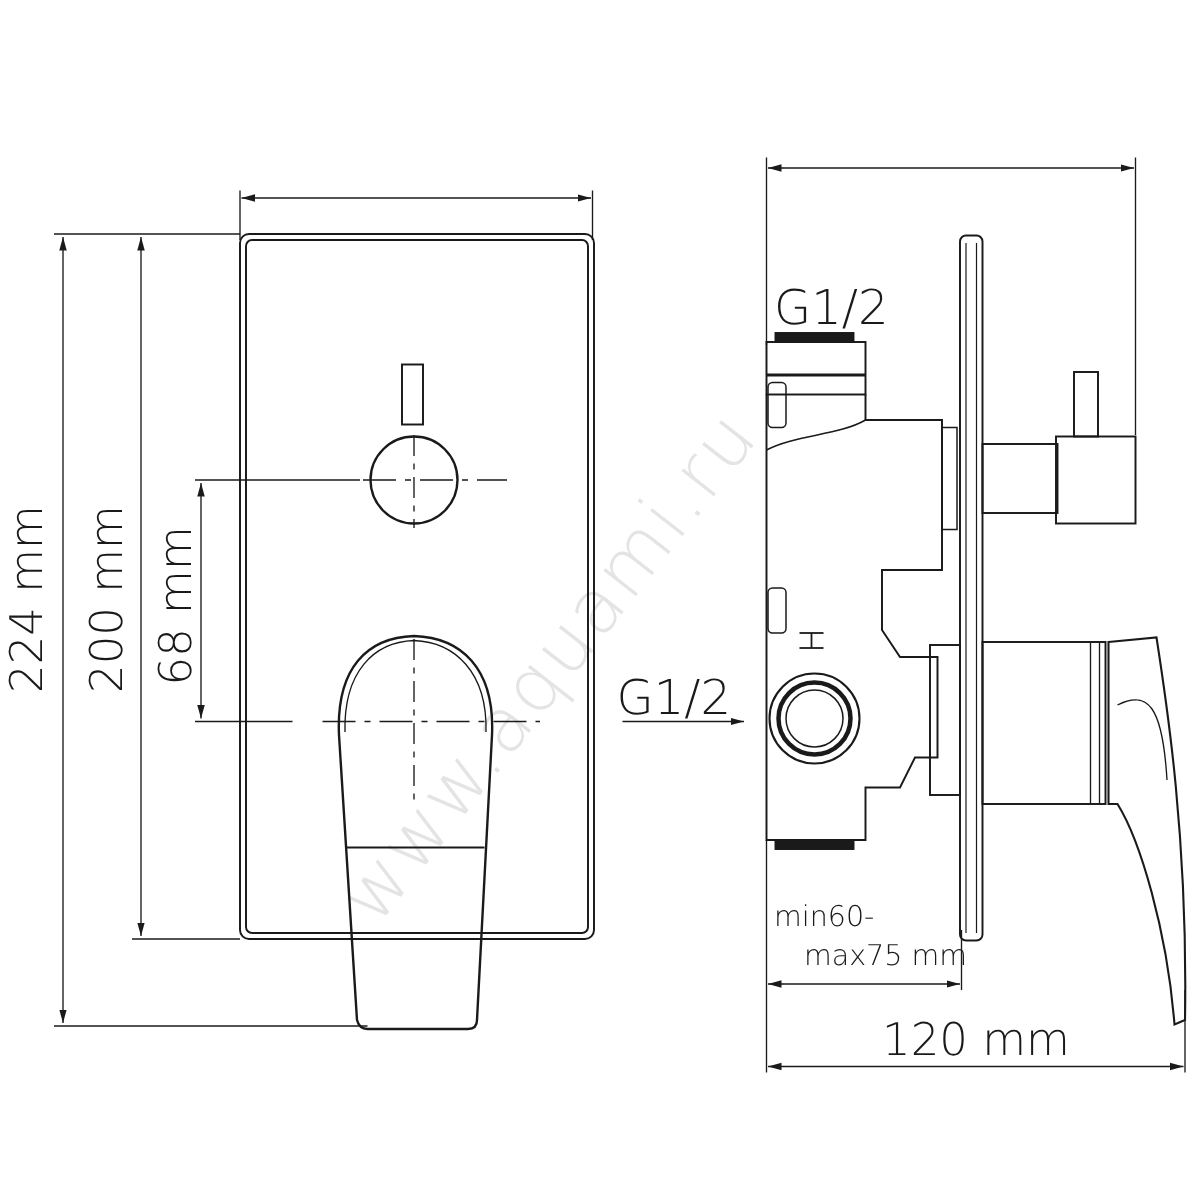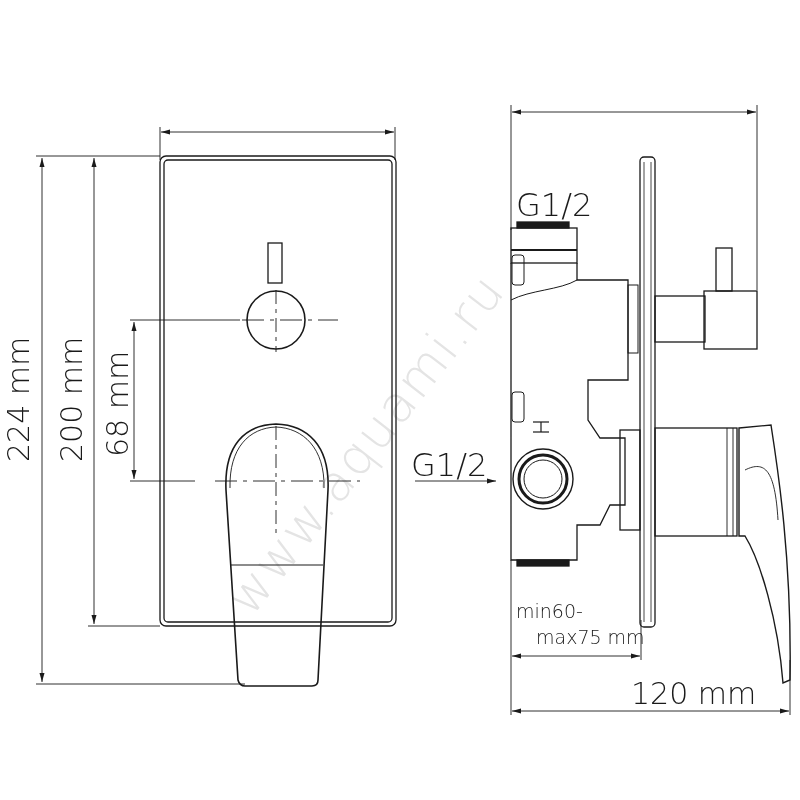--- a/index.html
+++ b/index.html
@@ -111,14 +111,14 @@
   </svg>
 
   <div class="lbl big rot" style="left:4px; top:462px;">224 mm</div>
   <div class="lbl big rot" style="left:57px; top:462px;">200 mm</div>
   <div class="lbl big rot" style="left:103px; top:457px;">68 mm</div>
 
   <div class="lbl mid" style="left:516px; top:189px;">G1/2</div>
   <div class="lbl mid" style="left:411px; top:449px;">G1/2</div>
   <div class="lbl small" style="left:516px; top:602px;">min60-</div>
   <div class="lbl small" style="left:516px; top:628px;margin-left:20px;">max75 mm</div>
-  <div class="lbl big" style="left:588px; top:679px;margin-left:43px;">120 mm</div>
+  <div class="lbl big" style="left:588px; top:679px;">120 mm</div>
 </div>
 
 </body></html>

